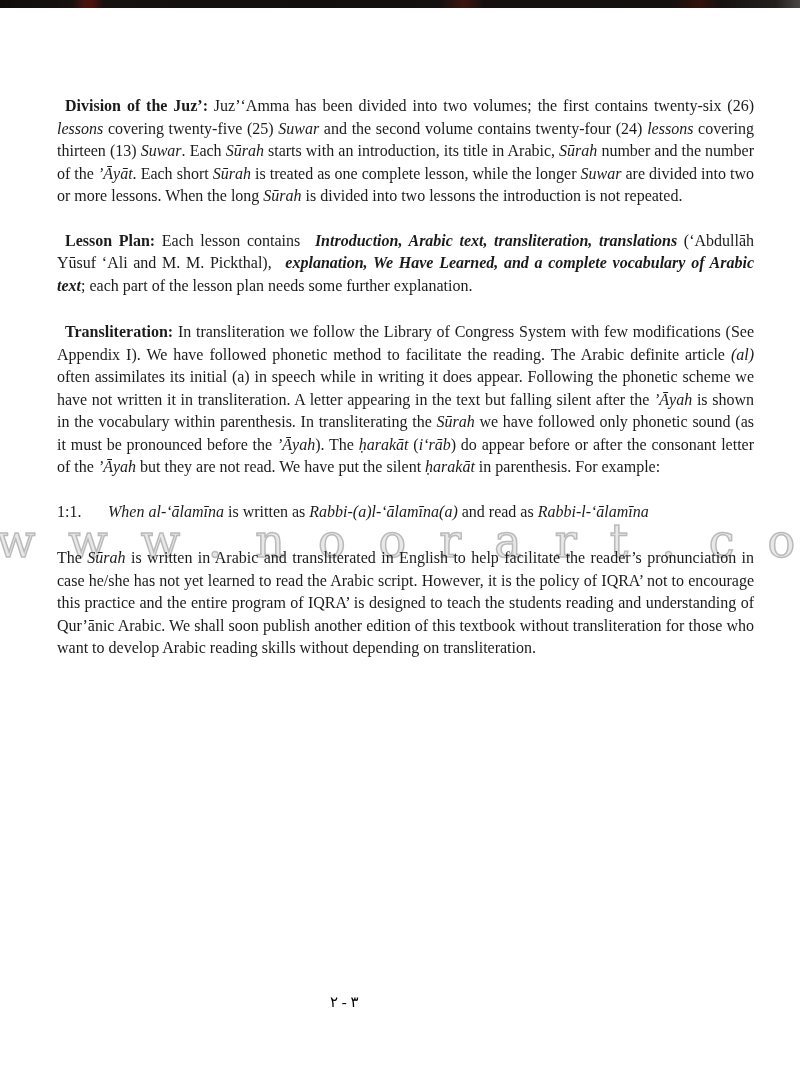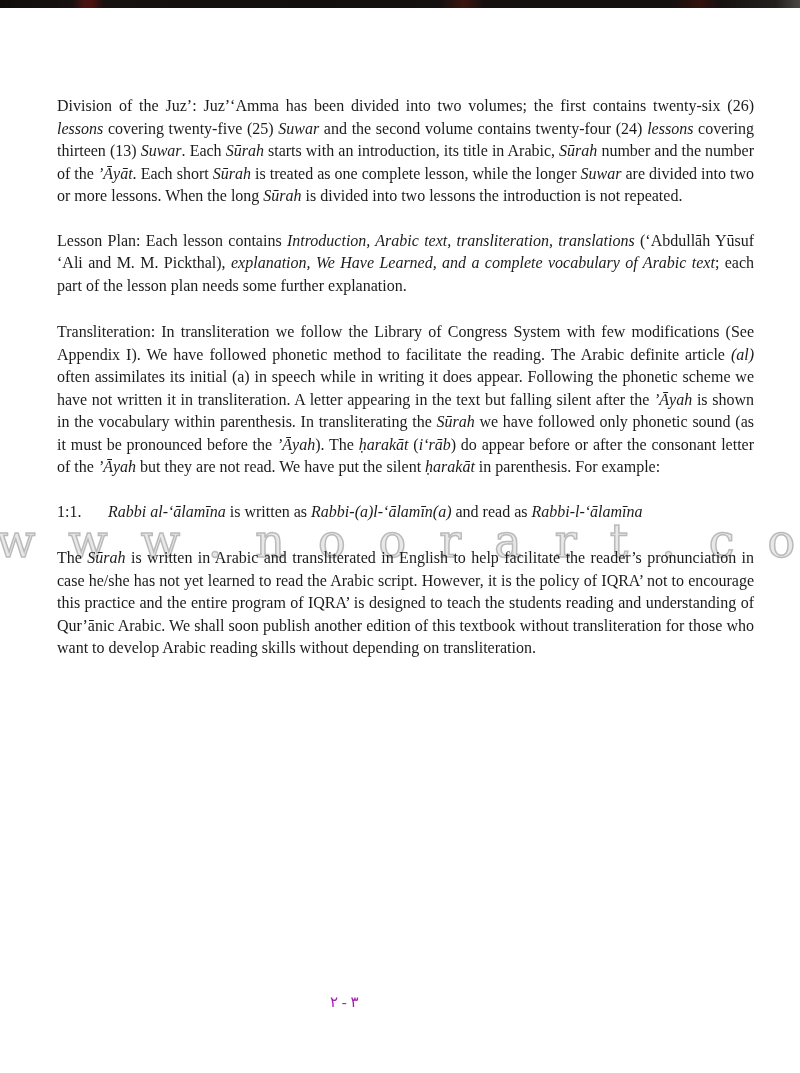--- a/index.html
+++ b/index.html
@@ -24,39 +24,39 @@
     padding: 95px 46px 0 57px;
     font-size: 16px;
     line-height: 22.5px;
     text-align: justify;
   }
   p.para { margin: 0; }
   .sp-a { margin-top: 22px !important; }
   .sp-b { margin-top: 24px !important; }
   .sp-c { margin-top: 26px !important; }
   .sp-d { margin-top: 20px !important; }
-  .b { font-weight: normal; }
+  .b { font-weight: bold; margin-left: 8px; }
   .i { font-style: italic; }
   .u { text-decoration: underline; }
   .ex-list { margin: 0; }
   .ex-row { display: flex; }
   .ex-num { flex: 0 0 51px; }
   .ex-text { flex: 1; text-align: justify; }
   .watermark {
     position: absolute; top: 518px; left: -4px; z-index: 1;
     width: 810px; white-space: nowrap; overflow: hidden;
     font-family: "DejaVu Serif", serif;
     font-size: 46px; letter-spacing: 33px; line-height: 46px;
     color: rgba(197,197,197,0.40);
     -webkit-text-stroke: 1.5px rgba(176,176,176,0.85);
   }
   .page-number {
     position: absolute; top: 993px; left: 330px; z-index: 2;
     font-size: 15px; letter-spacing: 38px; white-space: nowrap;
-    color: #a21caf;
+    color: #000000;
   }
 </style>
 </head>
 <body>
 
 <div>
 
   <div class="scan-strip"></div>
 
   <div class="watermark">www.noorart.com</div>
@@ -65,21 +65,21 @@
 
     <p class="para"><span class="b">Division of the Juz’: </span><span>Juz’‘Amma has been divided into two volumes; the first contains twenty-six (26) </span><span class="i">lessons</span><span> covering twenty-five (25) </span><span class="i">Suwar</span><span> and the second volume contains twenty-four (24) </span><span class="i">lessons</span><span> covering thirteen (13) </span><span class="i">Suwar</span><span>.  Each </span><span class="i">Sūrah</span><span> starts with an introduction, its title in Arabic, </span><span class="i">Sūrah</span><span> number and the number of the </span><span class="i">’Āyāt</span><span>.  Each short </span><span class="i">Sūrah</span><span> is treated as one complete lesson, while the longer </span><span class="i">Suwar</span><span> are divided into two or more lessons. When the long </span><span class="i">Sūrah</span><span> is divided into two lessons the introduction is not repeated.</span></p>
 
     <p class="para sp-a"><span class="b">Lesson Plan: </span><span>Each lesson contains </span><span class="b i">Introduction, Arabic text, transliteration, translations</span><span> (‘Abdullāh Yūsuf ‘Ali and M. M. Pickthal), </span><span class="b i">explanation, We Have Learned, and a complete vocabulary of Arabic text</span><span>; each part of the lesson plan needs some further explanation.</span></p>
 
     <p class="para sp-b"><span class="b">Transliteration: </span><span>In transliteration we follow the Library of Congress System with few modifications (See Appendix I).  We have followed phonetic method to facilitate the reading.  The Arabic definite article </span><span class="i">(al)</span><span> often assimilates its initial (a) in speech while in writing it does appear.  Following the phonetic scheme we have not written it in transliteration.  A letter appearing in the text but falling silent after the </span><span class="i">’Āyah</span><span> is shown in the vocabulary within parenthesis. In transliterating the </span><span class="i">Sūrah</span><span> we have followed only phonetic sound (as it must be pronounced before the </span><span class="i">’Āyah</span><span>).  The </span><span class="i">ḥarakāt</span><span> (</span><span class="i">i‘rāb</span><span>) do appear before or after the consonant letter of the </span><span class="i">’Āyah</span><span> but they are not read.  We have put the silent </span><span class="i">ḥarakāt</span><span> in parenthesis.  For example:</span></p>
 
     <div class="ex-list sp-a">
         <div class="ex-row">
           <span class="ex-num">1:1.</span>
-          <div class="ex-text"><span class="i">Rabbi al-‘ālamīna</span><span> is written as </span><span class="i">Rabbi-(a)l-‘ālamīn(a)</span><span> and read as </span><span class="i">Rabbi-l-‘ālamīna</span></div>
+          <div class="ex-text"><span class="i">When al-‘ālamīna</span><span> is written as </span><span class="i">Rabbi-(a)l-‘ālamīna(a)</span><span> and read as </span><span class="i">Rabbi-l-‘ālamīna</span></div>
         </div>
       </div>
 
 
     <div class="ex-list sp-d">
       </div>
 
     <p class="para sp-b"><span>The </span><span class="i">Sūrah</span><span> is written in Arabic and transliterated in English to help facilitate the reader’s pronunciation in case he/she has not yet learned to read the Arabic script. However, it is the policy of IQRA’ not to encourage this practice and the entire program of IQRA’ is designed to teach the students reading and understanding of Qur’ānic Arabic. We shall soon publish another edition of this textbook without transliteration for those who want to develop Arabic reading skills without depending on transliteration.</span></p>
 
   </div>

